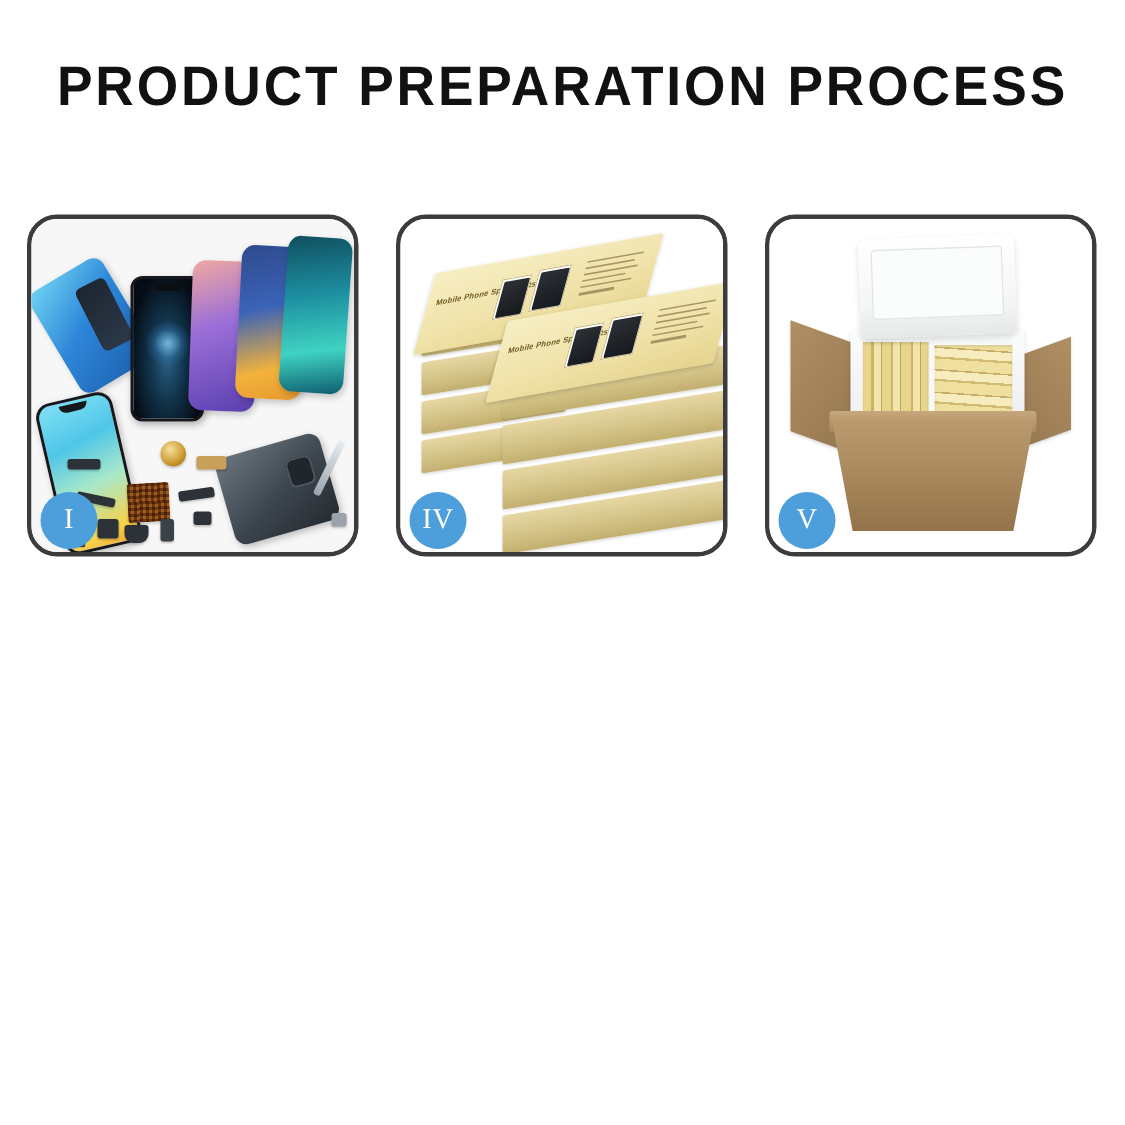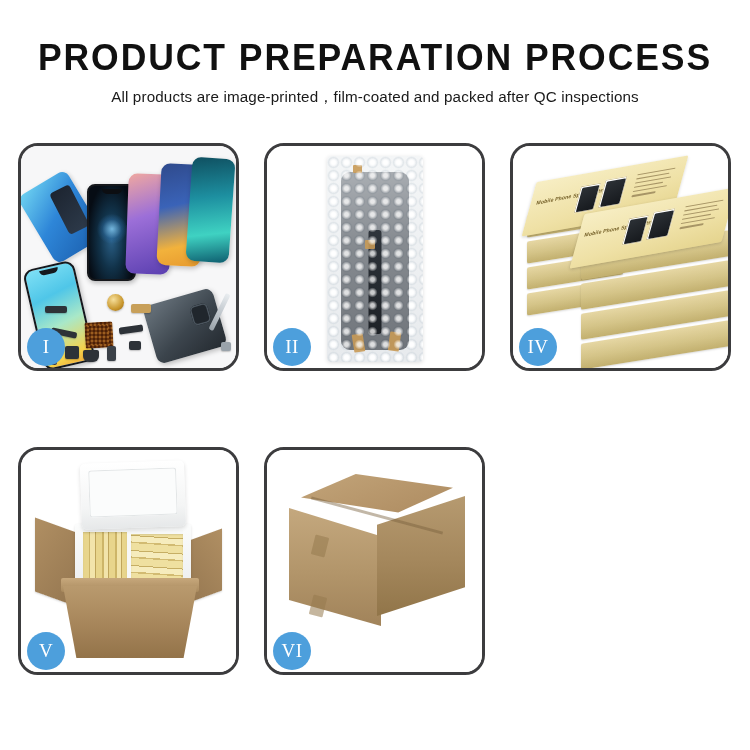--- a/index.html
+++ b/index.html
@@ -458,21 +458,20 @@
   .c6-t1 { left:24px; top:62px;  width:14px; height:20px; transform: rotate(14deg); }
   .c6-t2 { left:22px; top:122px; width:14px; height:20px; transform: rotate(14deg); }
 </style>
 </head>
 <body>
 
 <div class="page">
 
   <div class="header">
     <div class="title">PRODUCT PREPARATION PROCESS</div>
-    <div class="subtitle">All products are image-printed，film-coated and packed after QC inspections</div>
   </div>
 
   <div class="grid">
 
     <div class="panel">
       <div class="panel-inner p1">
         <div class="ph-blue-film"></div>
         <div class="ph-screen-black"></div>
         <div class="ph-purple"></div>
         <div class="ph-blue-2"></div>
@@ -489,34 +488,20 @@
         <div class="part pt6"></div>
         <div class="part pt7"></div>
         <div class="part pt8"></div>
         <div class="part pt9"></div>
         <div class="part pt10"></div>
         <div class="tweezer"></div>
       </div>
       <div class="badge">I</div>
     </div>
 
-    <div class="panel">
-      <div class="panel-inner p2">
-        <div class="bubble-bag">
-          <div class="bb-part"></div>
-          <div class="bb-flex"></div>
-          <div class="bb-tape bt1"></div>
-          <div class="bb-tape bt2"></div>
-          <div class="bb-tape bt3"></div>
-          <div class="bb-tape bt4"></div>
-          <div class="bb-gloss"></div>
-        </div>
-      </div>
-      <div class="badge">II</div>
-    </div>
 
 
     <div class="panel">
       <div class="panel-inner p4">
         <div class="stack">
           <div class="sbox sb-a">
               <i class="side"></i>
             </div>
           <div class="sbox sb-b">
               <i class="side"></i>
@@ -589,28 +574,15 @@
           <div class="c5-col-l"></div>
           <div class="c5-col-r"></div>
         </div>
         <div class="c5-foam-lid"></div>
         <div class="c5-rim"></div>
         <div class="c5-body"></div>
       </div>
       <div class="badge">V</div>
     </div>
 
-    <div class="panel">
-      <div class="panel-inner p6">
-        <div class="c6">
-          <div class="c6-top"></div>
-          <div class="c6-front"></div>
-          <div class="c6-side"></div>
-          <div class="c6-seam"></div>
-          <div class="c6-tape c6-t1"></div>
-          <div class="c6-tape c6-t2"></div>
-        </div>
-      </div>
-      <div class="badge">VI</div>
-    </div>
 
   </div>
 </div>
 
 </body></html>

